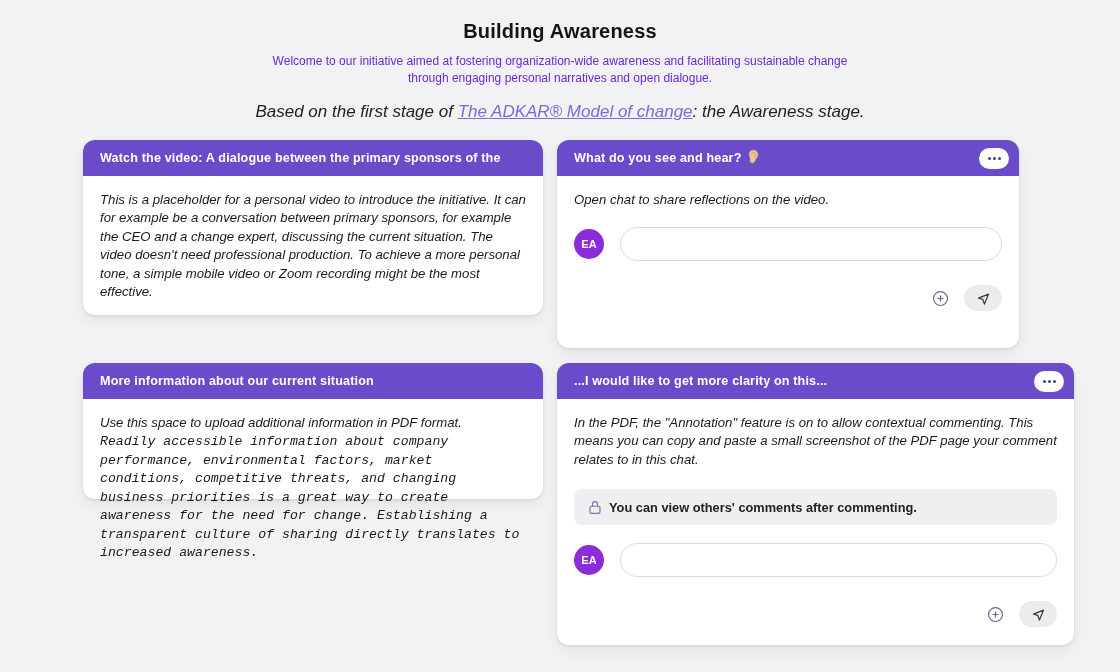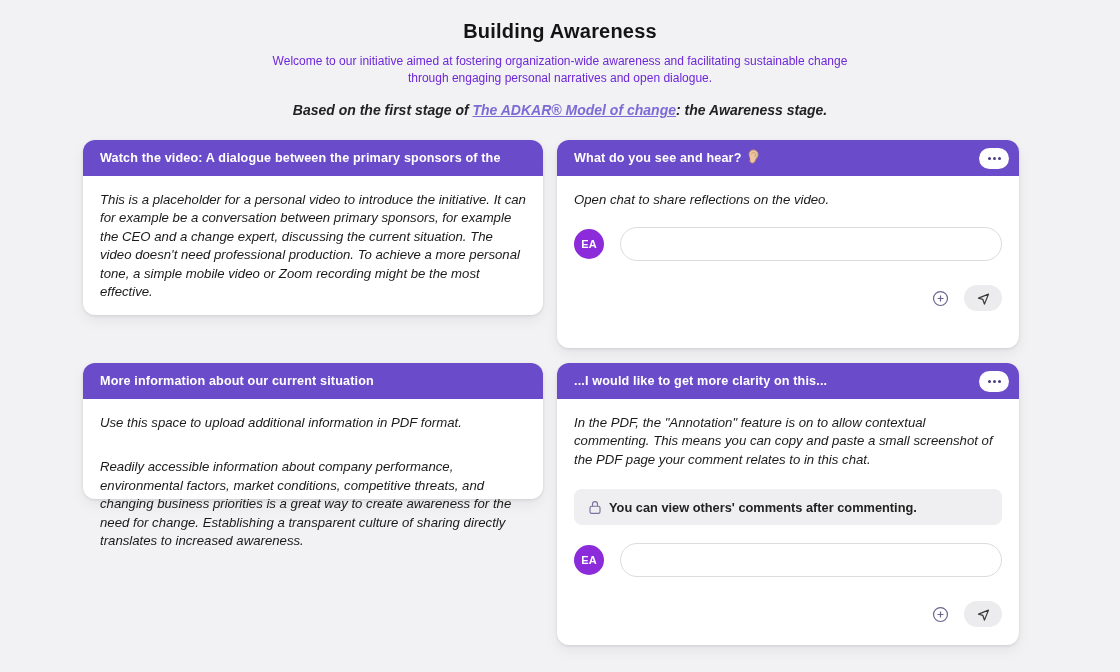--- a/index.html
+++ b/index.html
@@ -10,21 +10,21 @@
     font-family:"Liberation Sans", sans-serif; color:#1d1d1f;padding-left:40px;
   }
   
   .intro { position:absolute; top:20px; left:0; right:0; text-align:center; }
   .intro h1 { font-size:20px; font-weight:700; letter-spacing:.2px; color:#141414; }
   .intro .subtitle {
     margin:10px auto 0; max-width:585px;
     font-size:12px; line-height:1.38; color:#6d28d9;
   }
   .intro .based-on {
-    margin-top:16px; font-size:14px; font-style:italic; font-weight:700; color:#222;
+    margin-top:16px; font-size:17px; font-style:italic; font-weight:400; color:#222;
   }
   .intro .based-on a { color:#7C6BD6; text-decoration:underline; cursor:pointer; }
   
   .card {
     position:absolute; background:#fff; border-radius:12px;
     box-shadow:0 1px 3px rgba(0,0,0,.10), 0 6px 14px rgba(0,0,0,.06);
   }
   .card-header {
     position:relative; background:#6A4BC9; border-radius:12px 12px 0 0;
     height:36px; display:flex; align-items:center; padding:0 40px 0 17px;
@@ -38,21 +38,21 @@
     position:absolute; right:10px; top:8px; width:30px; height:21px;
     background:#fff; border:none; border-radius:11px; cursor:pointer;
     display:flex; align-items:center; justify-content:center;
   }
   .dots { width:3px; height:3px; border-radius:50%; background:#4A3F86;
     box-shadow:-5px 0 0 #4A3F86, 5px 0 0 #4A3F86; }
   .card-body { padding:15px 17px; }
   .card-body .itext {
     font-style:italic; font-size:13.2px; line-height:1.4; color:#1a1a1a;
   }
-  .card-body .itext + .itext { margin-top:26px; }
+  .card-body .itext + .itext { margin-top:1px;font-family:Liberation Mono, monospace; }
   
   .chat-row { display:flex; align-items:center; gap:16px; margin-top:18px; }
   .avatar {
     width:30px; height:30px; border-radius:50%; background:#8B2BD9; flex:0 0 30px;
     color:#fff; font-size:11px; font-weight:700;
     display:flex; align-items:center; justify-content:center;
   }
   .chat-input {
     flex:1; height:34px; border:1px solid #DCDCDE; border-radius:17px;
     background:#fff; padding:0 14px; font-size:13px; outline:none;
@@ -128,21 +128,21 @@
   <div class="card" style="left:83px; top:363px; width:460px; height:136px;">
     <div class="card-header">
       <span class="title">More information about our current situation</span>
     </div>
     <div class="card-body">
       <p class="itext">Use this space to upload additional information in PDF format.</p>
       <p class="itext">Readily accessible information about company performance, environmental factors, market conditions, competitive threats, and changing business priorities is a great way to create awareness for the need for change. Establishing a transparent culture of sharing directly translates to increased awareness.</p>
     </div>
   </div>
 
-  <div class="card" style="left:557px; top:363px; width:462px; height:282px;">
+  <div class="card" style="left:557px; top:363px; width:517px; height:282px;">
     <div class="card-header">
       <span class="title">...I would like to get more clarity on this...</span>
       <button class="menu-btn">
         <span class="dots"></span>
       </button>
     </div>
     <div class="card-body">
       <p class="itext">In the PDF, the "Annotation" feature is on to allow contextual commenting. This means you can copy and paste a small screenshot of the PDF page your comment relates to in this chat.</p>
       <div class="lock-bar">
         <svg width="14" height="15" viewBox="0 0 16 18" fill="none" stroke="#7A74A0" stroke-width="1.4">

